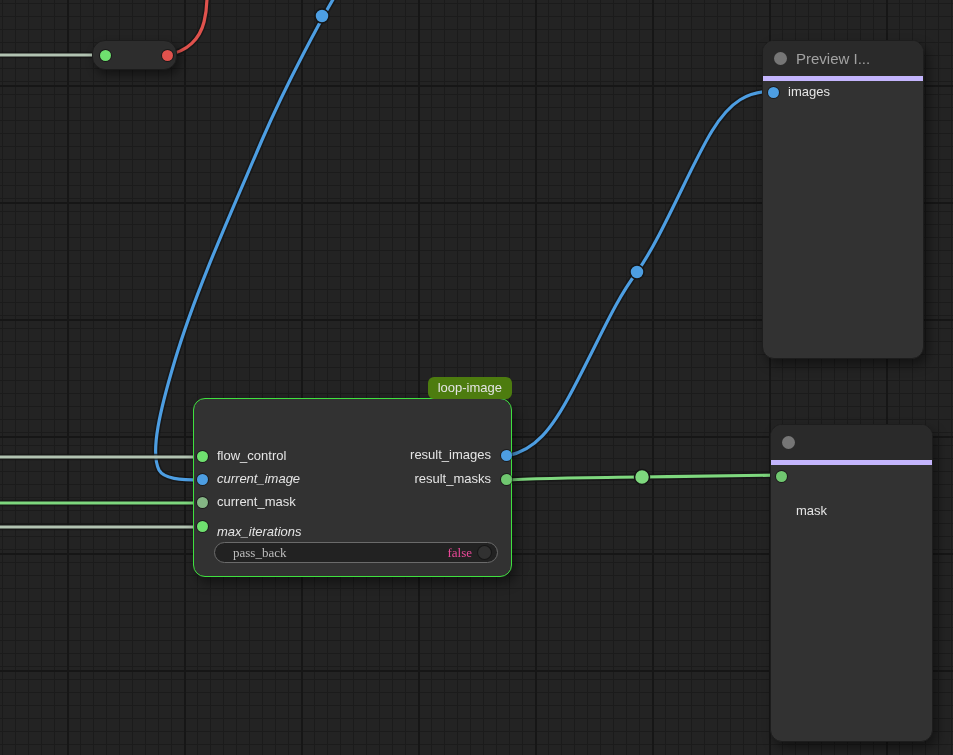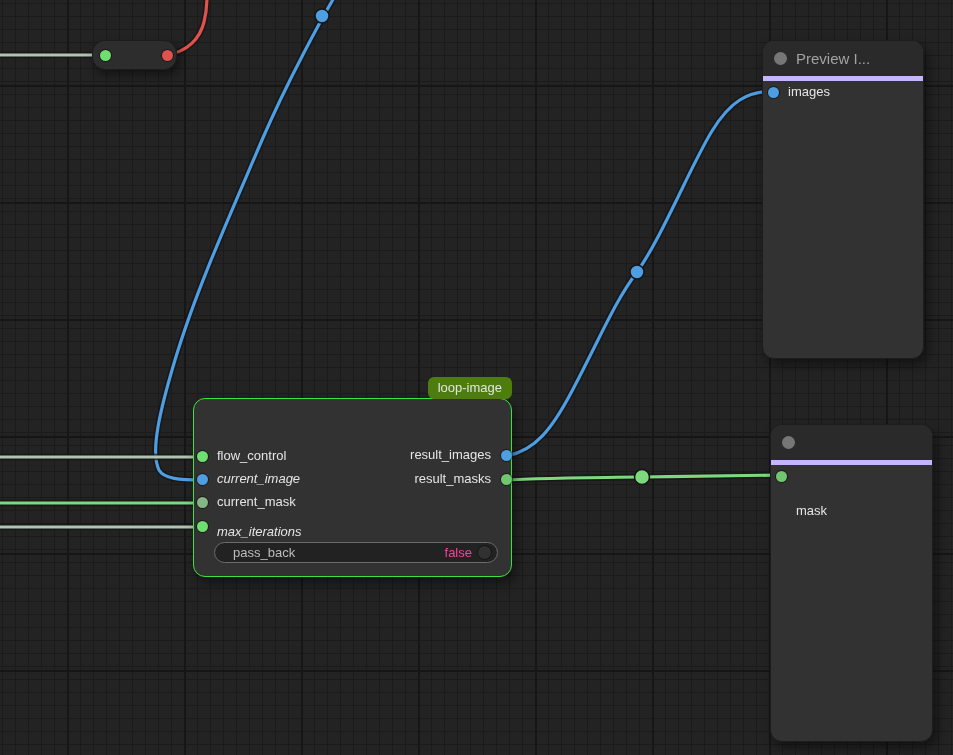--- a/index.html
+++ b/index.html
@@ -140,21 +140,21 @@
 
     <span class="port-dot" style="left: 3px; top: 122px; background: rgb(111, 224, 111);"></span>
     <span class="port-label" style="left:23px;top:123px;font-style:italic;">max_iterations</span>
 
     <span class="port-dot" style="left: 307px; top: 51px; background: rgb(77, 158, 226);"></span>
     <span class="port-label out" style="right:20px;top:46px;">result_images</span>
 
     <span class="port-dot" style="left: 307px; top: 75px; background: rgb(112, 199, 112);"></span>
     <span class="port-label out" style="right:20px;top:70px;">result_masks</span>
 
-    <div class="widget" style="left:20px;top:143px;width:284px;">
+    <div class="widget" style="left:20px;top:143px;width:284px;font-family:Liberation Serif, serif;">
       <span class="wname">pass_back</span>
       <span class="wvalue">false</span>
       <span class="wknob"></span>
     </div>
   </div>
 
   <div class="node" style="left:762px;top:40px;width:162px;height:319px;">
     <div class="titlebar">
       <span class="title-dot"></span>
       <span class="title-text">Preview I...</span>

